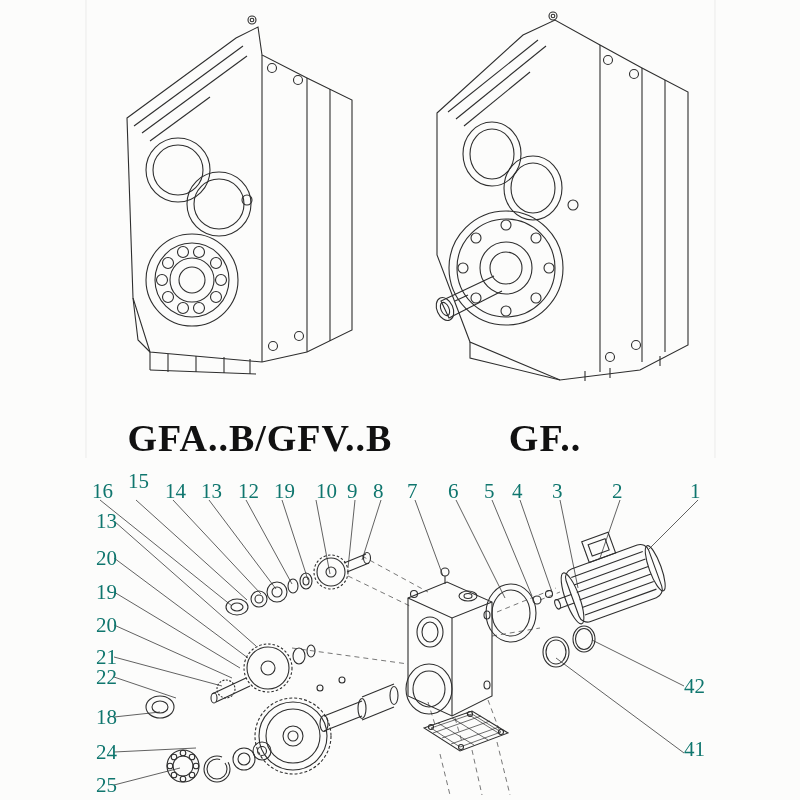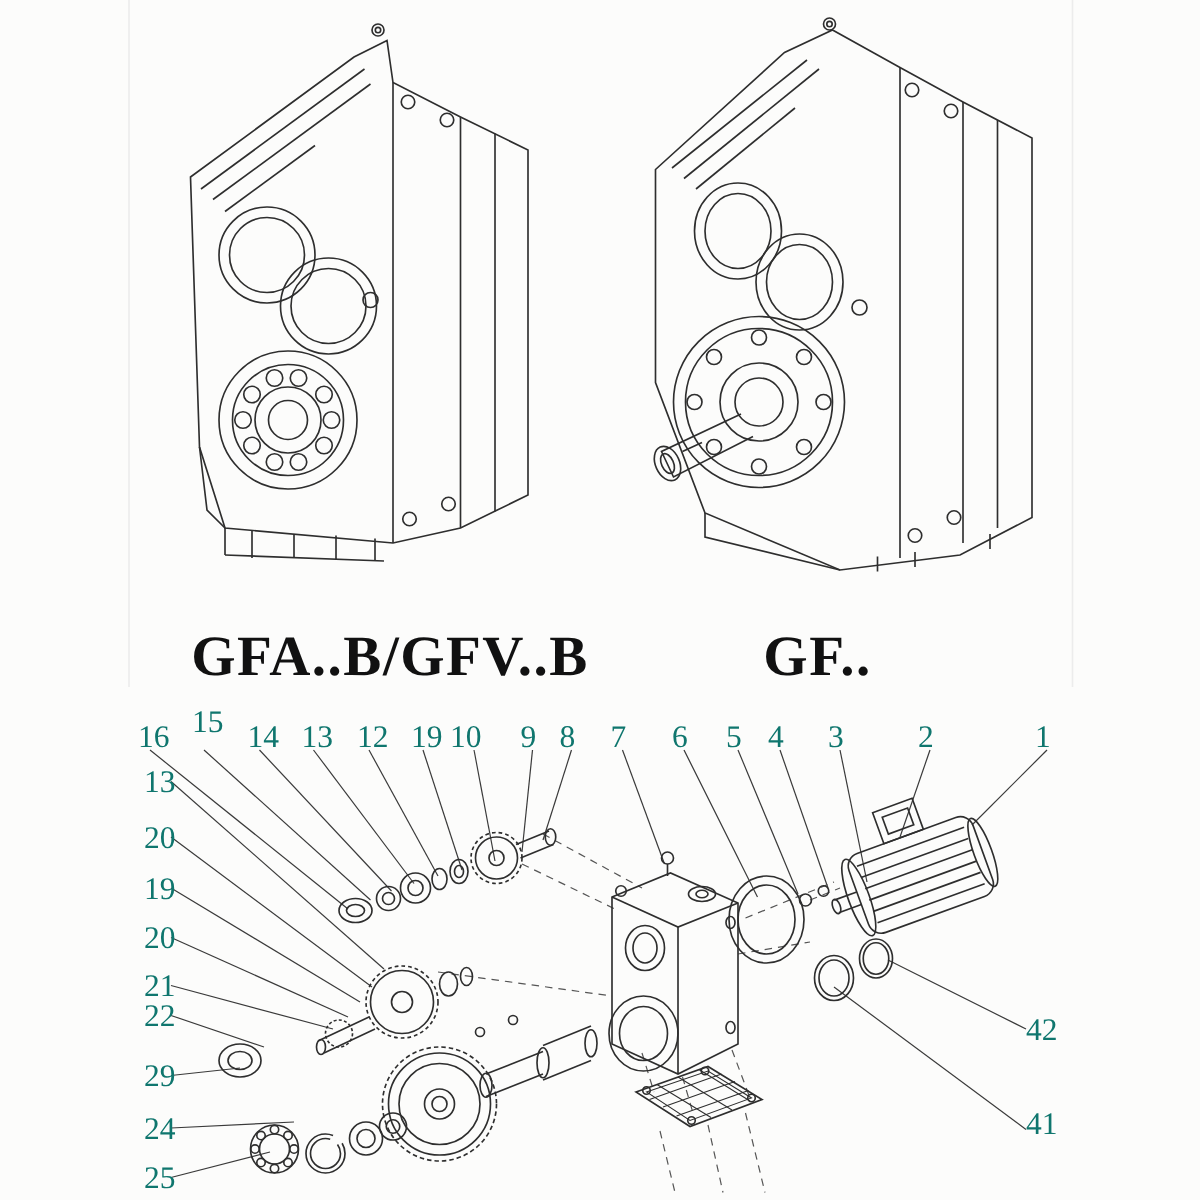--- a/index.html
+++ b/index.html
@@ -320,37 +320,37 @@
 
   <div class="model-label label-left">GFA..B/GFV..B</div>
   <div class="model-label label-right">GF..</div>
 
   <span class="callout" style="left:92px;top:482px">16</span>
   <span class="callout" style="left:128px;top:472px">15</span>
   <span class="callout" style="left:165px;top:482px">14</span>
   <span class="callout" style="left:201px;top:482px">13</span>
   <span class="callout" style="left:238px;top:482px">12</span>
   <span class="callout" style="left:274px;top:482px">19</span>
-  <span class="callout" style="left:300px;top:482px">10</span>
+  <span class="callout" style="left:316px;top:482px">10</span>
   <span class="callout" style="left:347px;top:482px">9</span>
   <span class="callout" style="left:373px;top:482px">8</span>
   <span class="callout" style="left:407px;top:482px">7</span>
   <span class="callout" style="left:448px;top:482px">6</span>
   <span class="callout" style="left:484px;top:482px">5</span>
   <span class="callout" style="left:512px;top:482px">4</span>
   <span class="callout" style="left:552px;top:482px">3</span>
   <span class="callout" style="left:612px;top:482px">2</span>
   <span class="callout" style="left:690px;top:482px">1</span>
 
   <span class="callout" style="left:96px;top:512px">13</span>
   <span class="callout" style="left:96px;top:549px">20</span>
   <span class="callout" style="left:96px;top:583px">19</span>
   <span class="callout" style="left:96px;top:616px">20</span>
   <span class="callout" style="left:96px;top:648px">21</span>
   <span class="callout" style="left:96px;top:668px">22</span>
-  <span class="callout" style="left:96px;top:708px">29</span>
+  <span class="callout" style="left:96px;top:708px">18</span>
   <span class="callout" style="left:96px;top:743px">24</span>
   <span class="callout" style="left:96px;top:776px">25</span>
 
   <span class="callout" style="left:684px;top:677px">42</span>
   <span class="callout" style="left:684px;top:740px">41</span>
 
 </div>
 
 </body></html>

